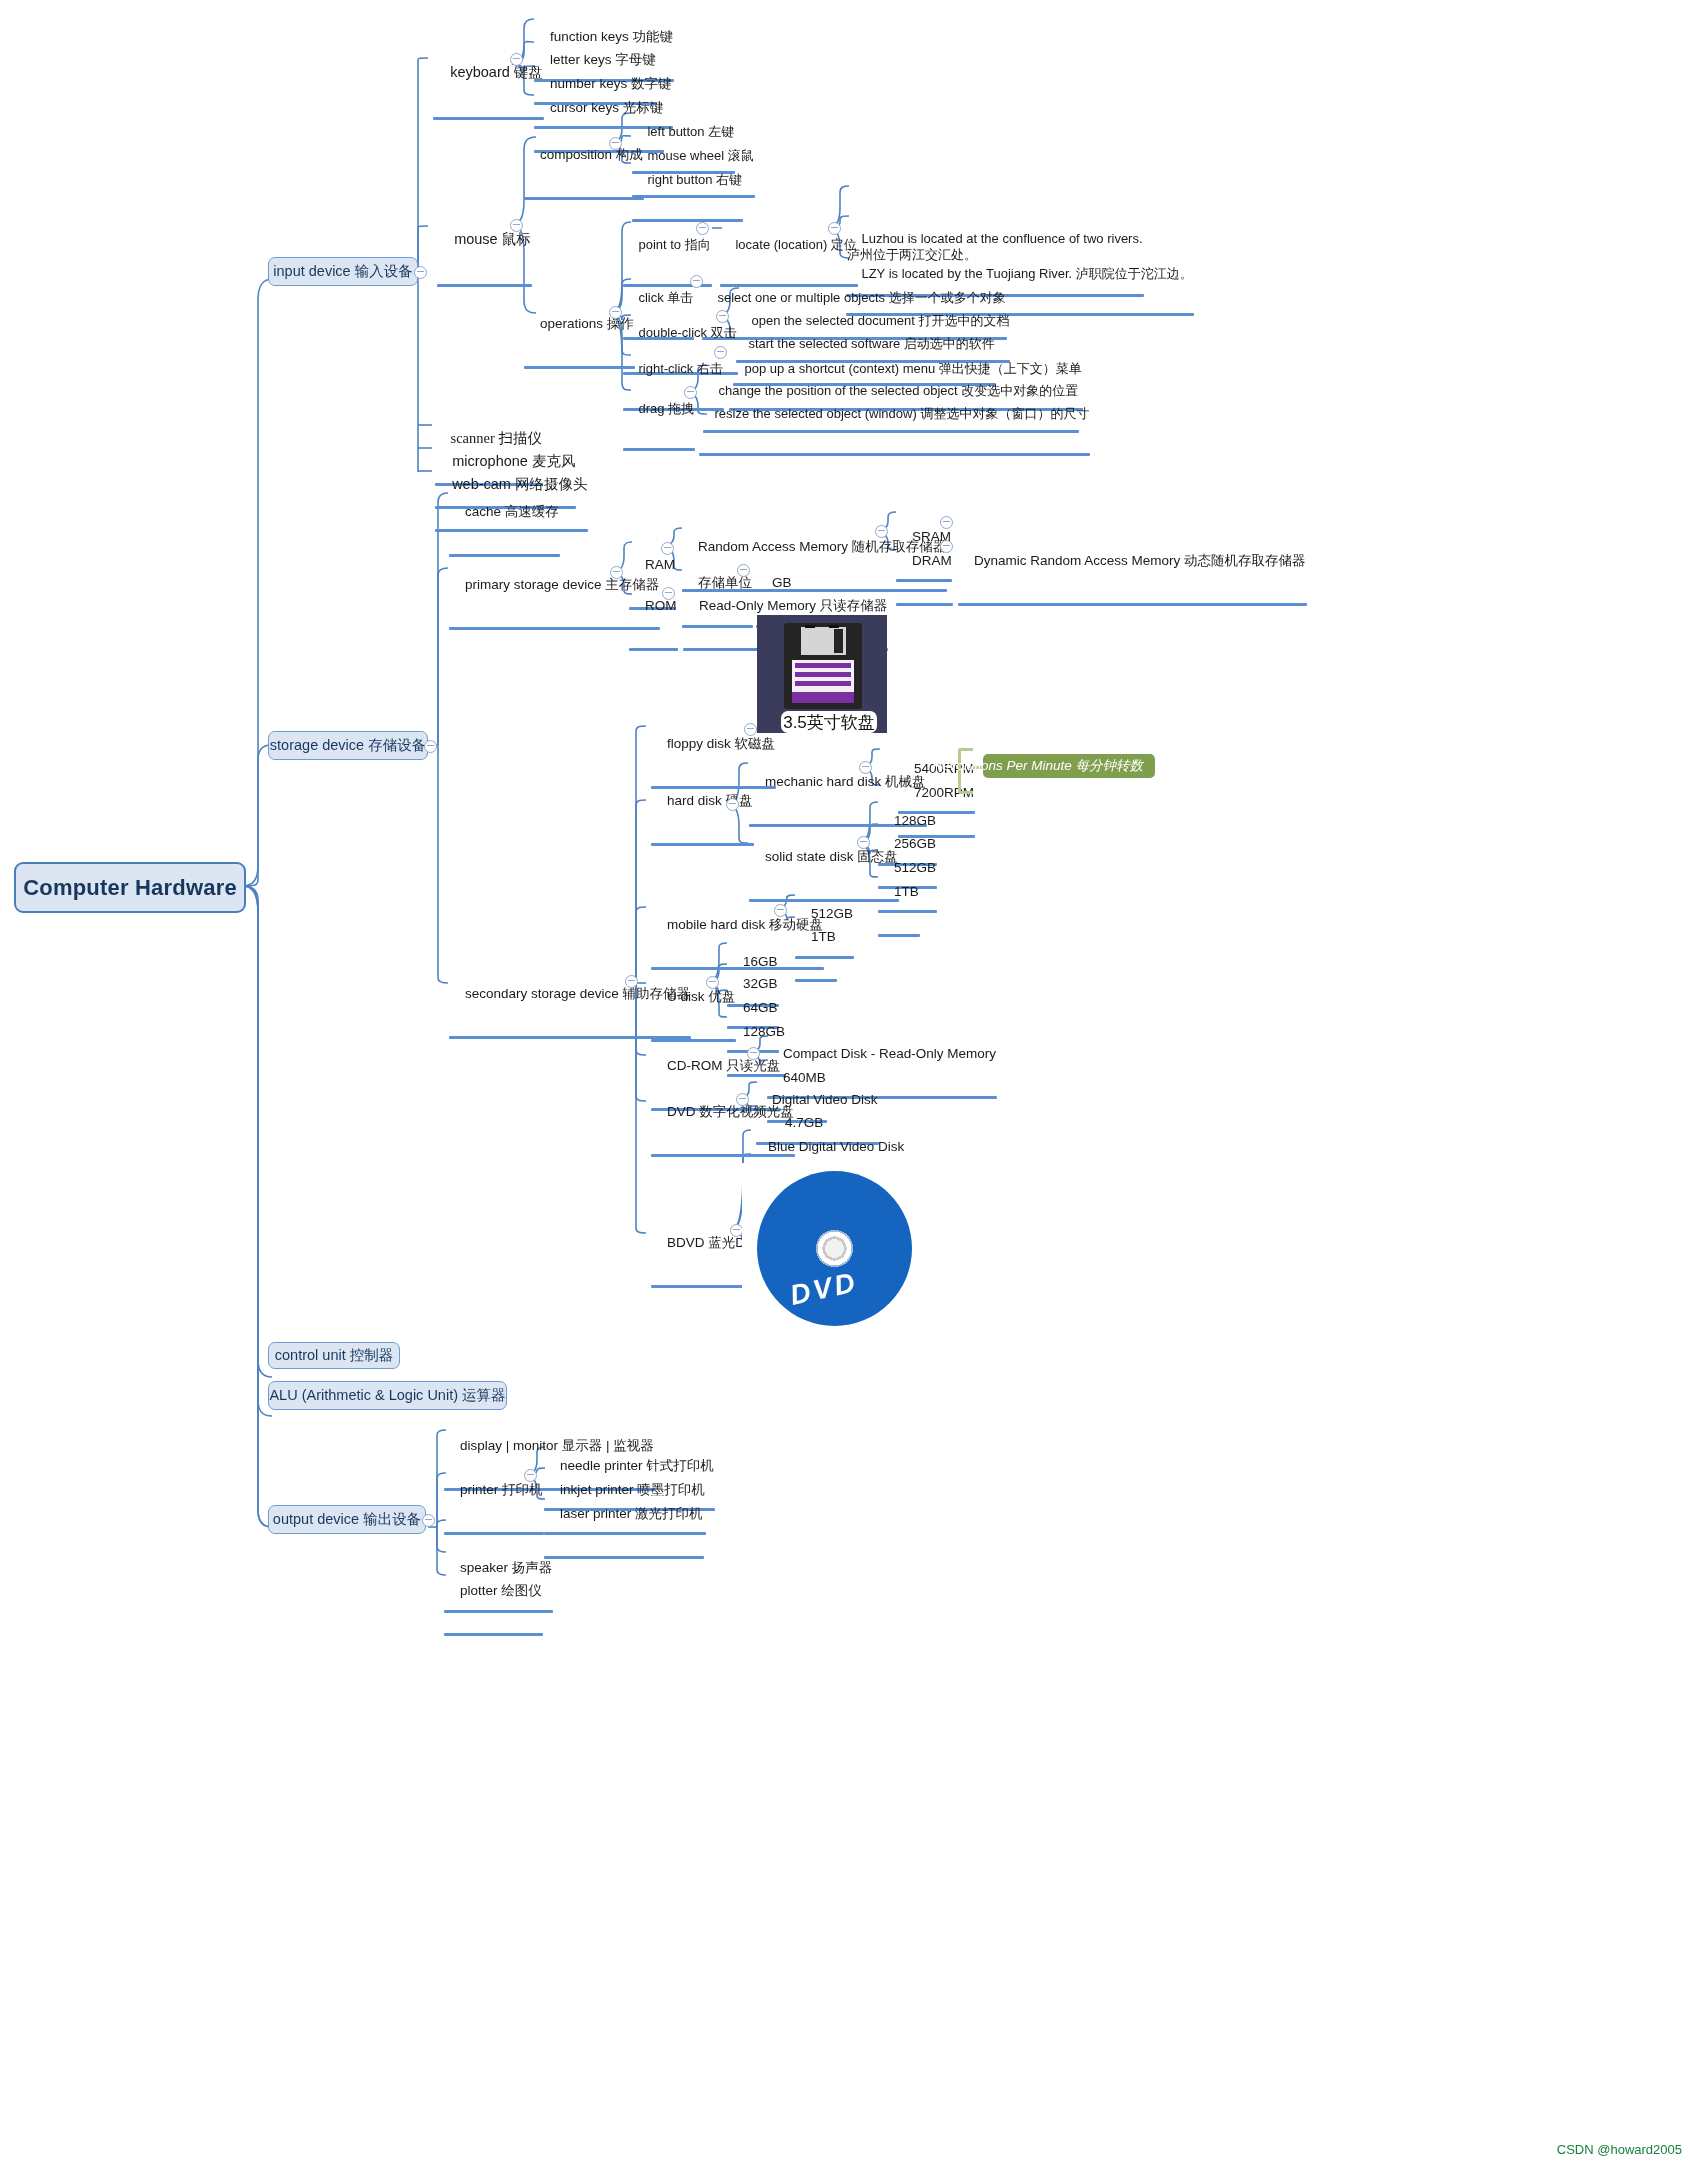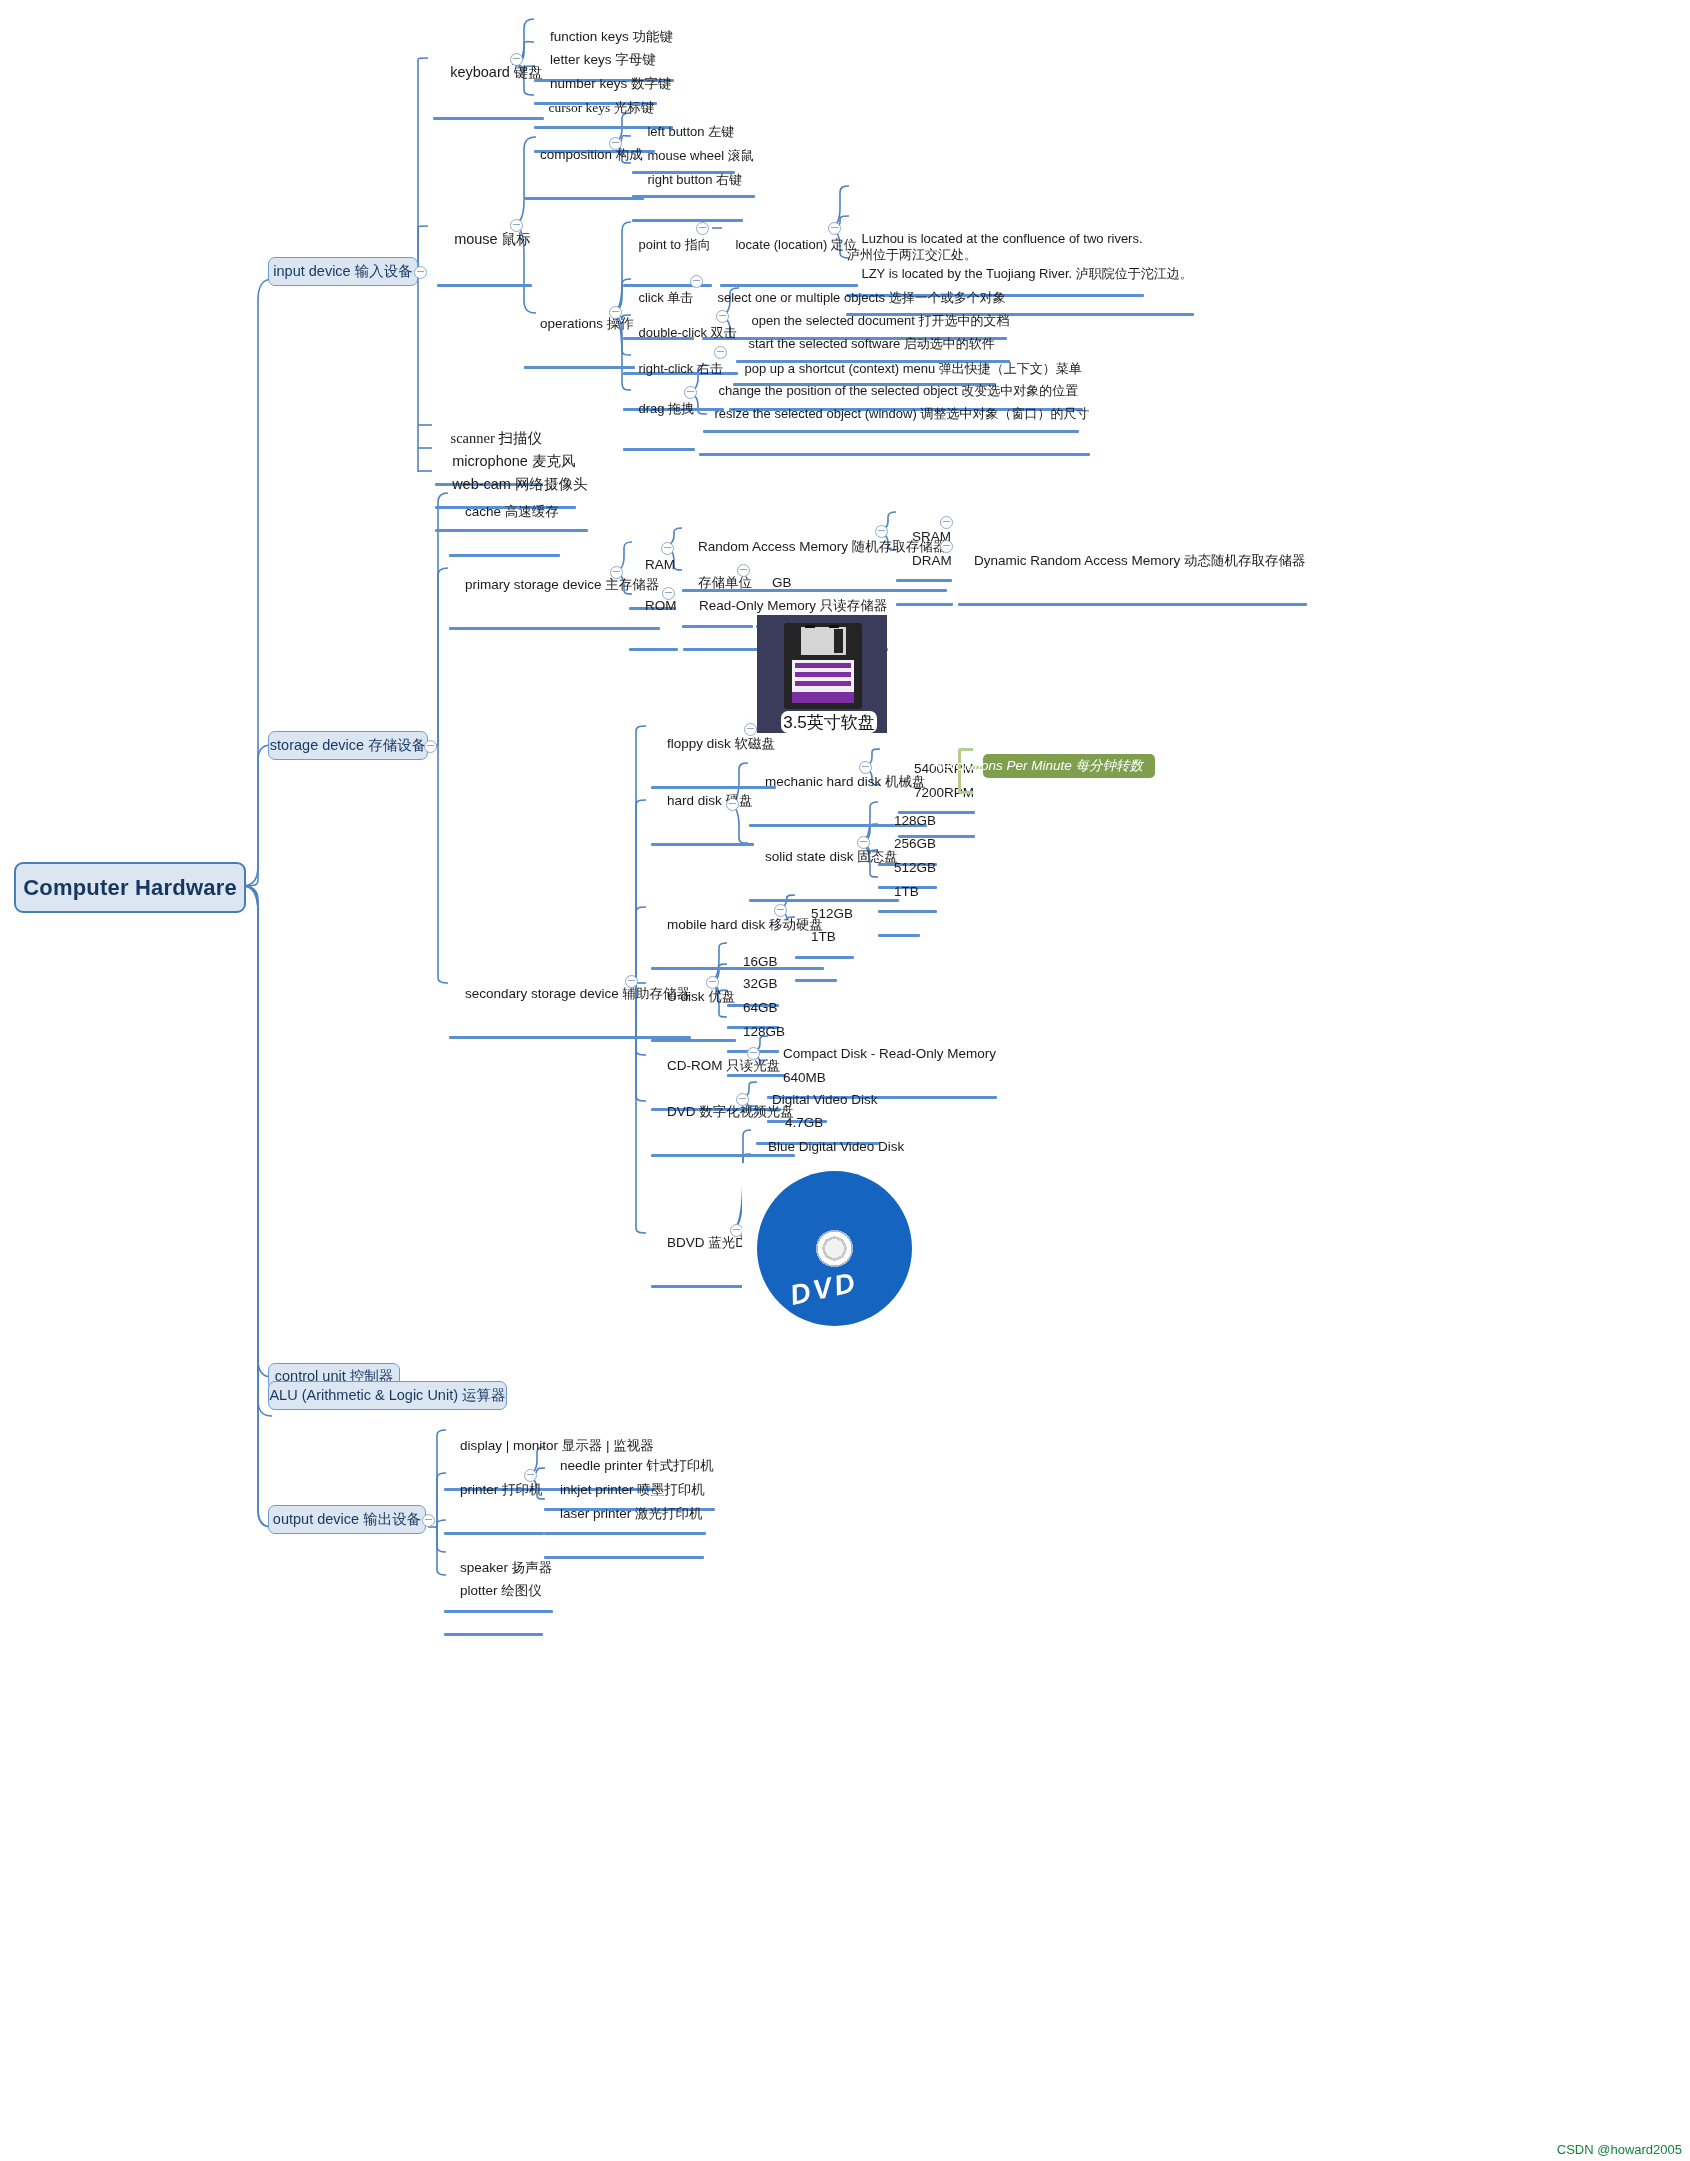--- a/index.html
+++ b/index.html
@@ -302,21 +302,21 @@
   <div class="l1" style="left:268px; top:257px; width:150px; height:29px;">
     <span>input device 输入设备</span>
   </div>
   <div class="toggle" style="left:414px; top:266px;"></div>
 
   <div class="l1" style="left:268px; top:731px; width:160px; height:29px;">
     <span>storage device 存储设备</span>
   </div>
   <div class="toggle" style="left:424px; top:740px;"></div>
 
-  <div class="l1" style="left:268px; top:1342px; width:132px; height:27px;margin-top:21px;">
+  <div class="l1" style="left:268px; top:1342px; width:132px; height:27px;">
     <span>control unit 控制器</span>
   </div>
 
   <div class="l1" style="left:268px; top:1381px; width:239px; height:29px;">
     <span>ALU (Arithmetic &amp; Logic Unit) 运算器</span>
   </div>
 
   <div class="l1" style="left:268px; top:1505px; width:158px; height:29px;">
     <span>output device 输出设备</span>
   </div>
@@ -333,21 +333,21 @@
     <span class="ul"></span>
   </div>
   <div class="node n-14" style="left:531px; top:35px;">
     <span>letter keys 字母键</span>
     <span class="ul"></span>
   </div>
   <div class="node n-14" style="left:531px; top:59px;">
     <span>number keys 数字键</span>
     <span class="ul"></span>
   </div>
-  <div class="node n-14" style="left:531px; top:83px;font-family:Liberation Serif, serif;">
+  <div class="node n-14" style="left:531px; top:83px;">
     <span>cursor keys 光标键</span>
     <span class="ul"></span>
   </div>
 
   <div class="node n-15" style="left:434px; top:212px;">
     <span>mouse 鼠标</span>
     <span class="ul"></span>
   </div>
   <div class="toggle" style="left:510px; top:219px;"></div>
 

